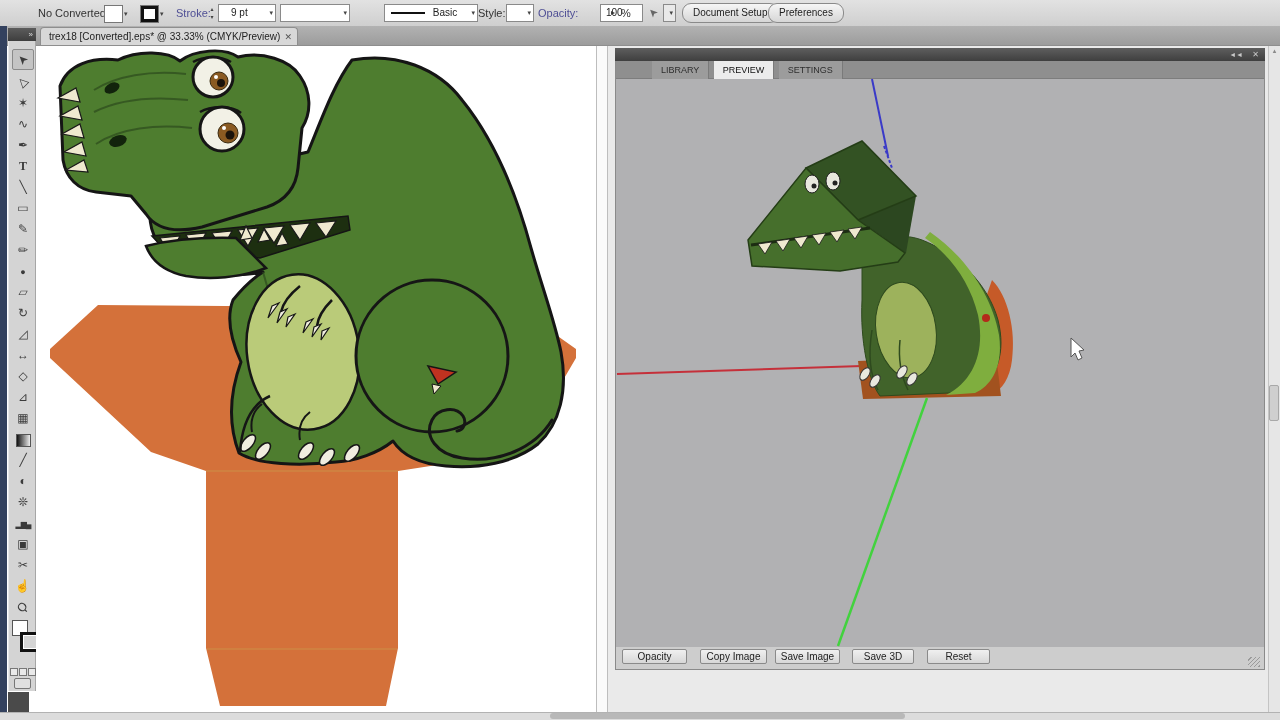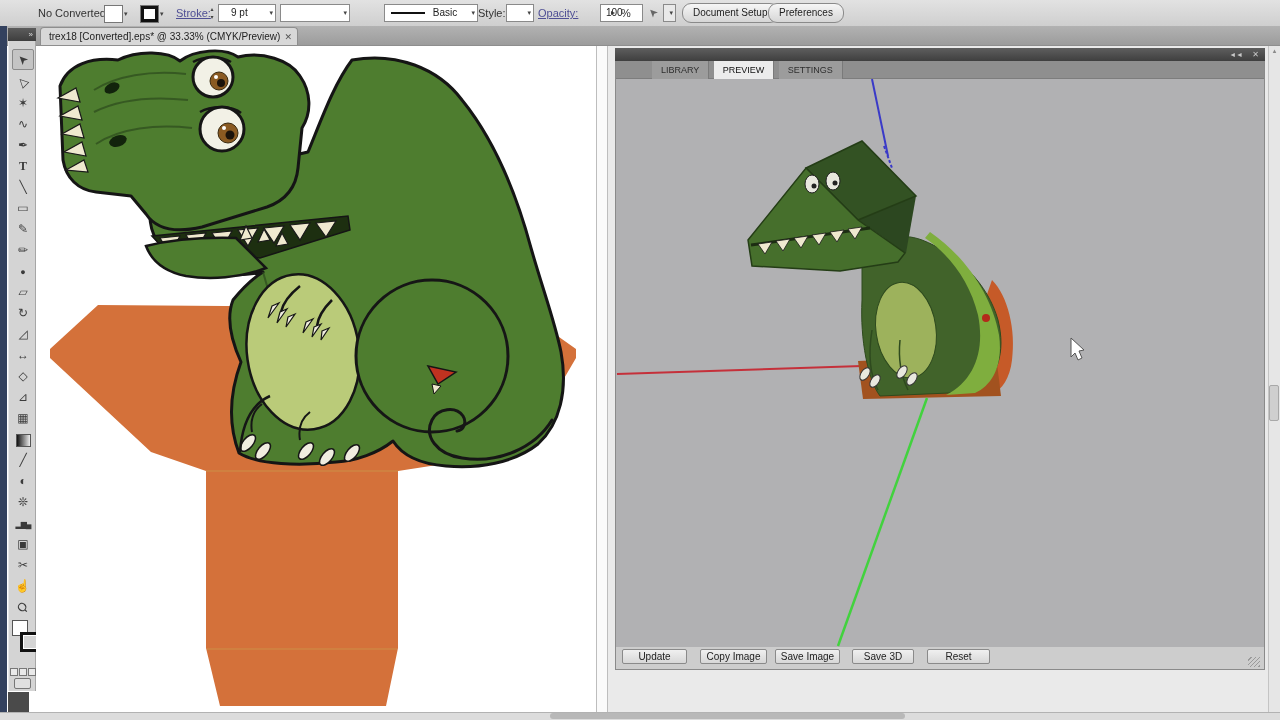--- a/index.html
+++ b/index.html
@@ -3,21 +3,21 @@
 <meta charset="utf-8">
 <style>
   html,body{margin:0;padding:0;background:#888;}
   #stage{position:relative;width:1280px;height:720px;background:#fff;overflow:hidden;
          font-family:"Liberation Sans",sans-serif;-webkit-font-smoothing:antialiased;}
   .abs{position:absolute;}
   
   #topbar{left:0;top:0;width:1280px;height:26px;background:linear-gradient(#e2e2e2,#cfcfcf);
           border-bottom:1px solid #9a9a9a;font-size:11px;color:#333;}
   .tb{position:absolute;top:0;height:26px;line-height:26px;}
-  .link{color:#4f4f95;text-decoration:underline;}
+  .link{color:#4f4f95;}
   .swatch{position:absolute;top:5px;width:17px;height:16px;background:#fff;border:1px solid #777;}
   .ddarrow{position:absolute;top:10px;font-size:7px;color:#444;}
   .combo{position:absolute;top:4px;height:16px;background:#fff;border:1px solid #8a8a8a;
          font-size:10px;line-height:16px;color:#222;}
   .combo .car{position:absolute;right:2px;top:0;font-size:7px;color:#444;}
   .tbbtn{position:absolute;top:3px;height:18px;line-height:18px;padding:0 10px;font-size:10px;color:#222;
          background:linear-gradient(#f6f6f6,#d6d6d6);border:1px solid #8a8a8a;border-radius:9px;text-align:center;}
   .spin{position:absolute;top:5px;font-size:6px;color:#444;line-height:8px;width:8px;text-align:center;}
   
   #tabbar{left:0;top:26px;width:1280px;height:19px;background:linear-gradient(#b2b2b2,#9c9c9c);
@@ -287,21 +287,21 @@
           <ellipse cx="912" cy="379" rx="4" ry="7" transform="rotate(35 912 379)"></ellipse>
         </g>
         <circle cx="986" cy="318" r="4" fill="#b32a1a"></circle>
         <line x1="884" y1="146" x2="892" y2="168" stroke="#3a3ac8" stroke-width="2" stroke-dasharray="3,2"></line>
       </g>
       <line x1="927" y1="398" x2="838" y2="646" stroke="#42d23e" stroke-width="2.5"></line>
       <polygon points="1071,338 1071,357 1075,353 1078,360 1082,358 1079,351 1084,350" fill="#fff" stroke="#555" stroke-width="1"></polygon>
     </svg>
   </div>
 
-  <span class="pbtn" style="left:622px;width:65px">Update</span>
+  <span class="pbtn" style="left:622px;width:65px">Opacity</span>
   <span class="pbtn" style="left:700px;width:67px">Copy Image</span>
   <span class="pbtn" style="left:775px;width:65px">Save Image</span>
   <span class="pbtn" style="left:852px;width:62px">Save 3D</span>
   <span class="pbtn" style="left:927px;width:63px">Reset</span>
   <div id="grip" class="abs"></div>
 
   <div id="wscroll" class="abs">
     <span class="up">▴</span>
   </div>
   <div id="wthumb" class="abs"></div>

